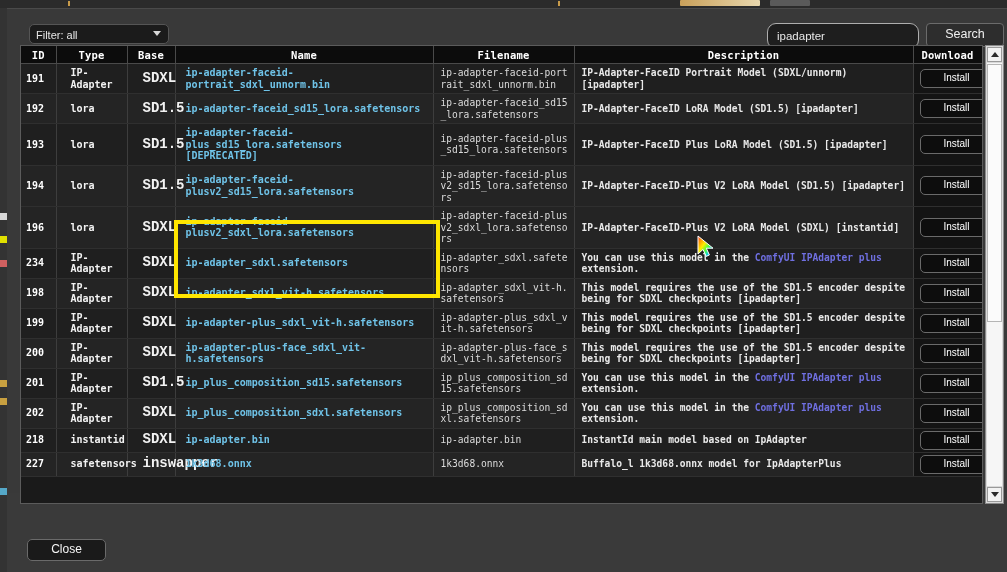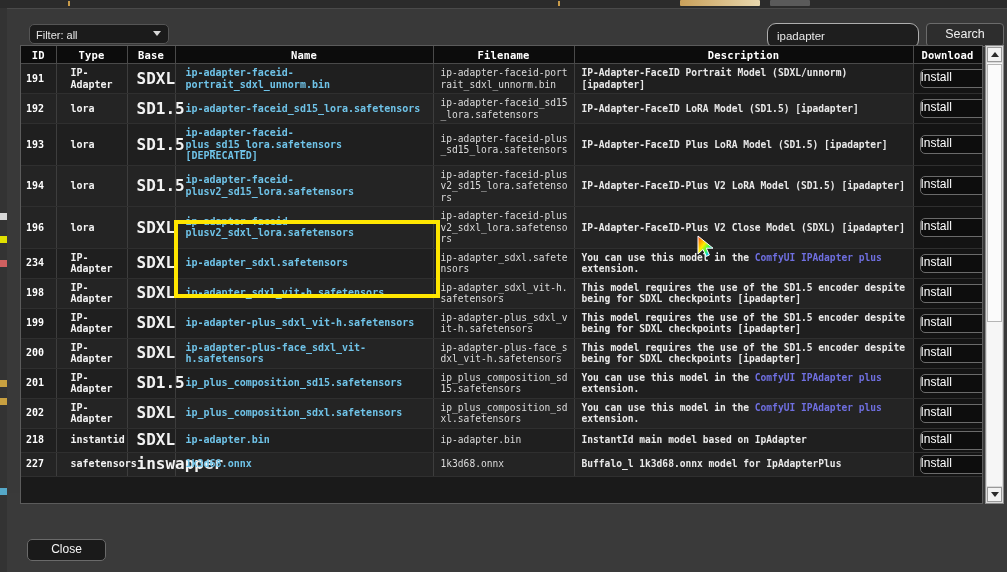--- a/index.html
+++ b/index.html
@@ -59,31 +59,31 @@
   td{
     border-right:1px solid #3d3d3d;border-bottom:1px solid #2f2f2f;
     padding:3px 5px;vertical-align:middle;
     font-family:"DejaVu Sans Mono","Liberation Mono",monospace;
     font-size:9.7px;color:#e3e3e3;line-height:11.5px;
   }
   tr.row-a td{background:#1f1f1f;}
   tr.row-b td{background:#242424;}
   td.c-id{color:#ffffff;font-weight:bold;font-size:10px;}
   td.c-type{color:#f2f2f2;font-weight:bold;font-size:10px;padding-left:14px;}
-  td.c-base{color:#f2f2f2;font-weight:bold;font-size:16px;padding-left:9px;}
+  td.c-base{color:#f2f2f2;font-weight:bold;font-size:14px;padding-left:15px;font-family:Liberation Mono, monospace;}
   td.c-name{color:#6fc3e8;font-weight:bold;font-size:10px;padding-left:10px;}
   td.c-file{color:#dcdcdc;font-size:9.6px;word-break:break-all;padding-left:7px;}
   td.c-desc{color:#e9e9e9;font-size:9.6px;font-weight:bold;padding-left:7px;}
   td.c-dl{padding:2px 6px;background:#141414 !important;text-align:center;}
   .dep{color:#6fc3e8;font-weight:bold;}
   .lnk{color:#6f6fe0;font-weight:bold;}
   .install-btn{
     display:block;width:72px;height:17px;margin:0 auto;
     background:#0d0d0d;border:1px solid #6a6a6a;border-radius:5px;
-    color:#ffffff;font-size:12px;line-height:15px;text-align:left;
+    color:#ffffff;font-size:10px;line-height:15px;text-align:center;
     font-family:"Liberation Sans",sans-serif;cursor:pointer;
   }
   col.w-id{width:35px;} col.w-type{width:71px;} col.w-base{width:48px;}
   col.w-name{width:258px;} col.w-file{width:141px;} col.w-desc{width:339px;}
   col.w-dl{width:69px;}
 
   
   #highlight{
     position:absolute;left:167px;top:211px;width:266px;height:78px;
     border:4px solid #ffe600;box-sizing:border-box;pointer-events:none;
@@ -205,21 +205,21 @@
             <td class="c-dl">
               <div class="install-btn">Install</div>
             </td>
           </tr>
           <tr class="row-b">
             <td class="c-id">196</td>
             <td class="c-type">lora</td>
             <td class="c-base">SDXL</td>
             <td class="c-name">ip-adapter-faceid-plusv2_sdxl_lora.safetensors</td>
             <td class="c-file">ip-adapter-faceid-plusv2_sdxl_lora.safetensors</td>
-            <td class="c-desc">IP-Adapter-FaceID-Plus V2 Close Model (SDXL) [ipadapter]</td>
+            <td class="c-desc">IP-Adapter-FaceID-Plus V2 LoRA Model (SDXL) [instantid]</td>
             <td class="c-dl">
               <div class="install-btn">Install</div>
             </td>
           </tr>
           <tr class="row-a">
             <td class="c-id">234</td>
             <td class="c-type">IP-Adapter</td>
             <td class="c-base">SDXL</td>
             <td class="c-name">ip-adapter_sdxl.safetensors</td>
             <td class="c-file">ip-adapter_sdxl.safetensors</td>

